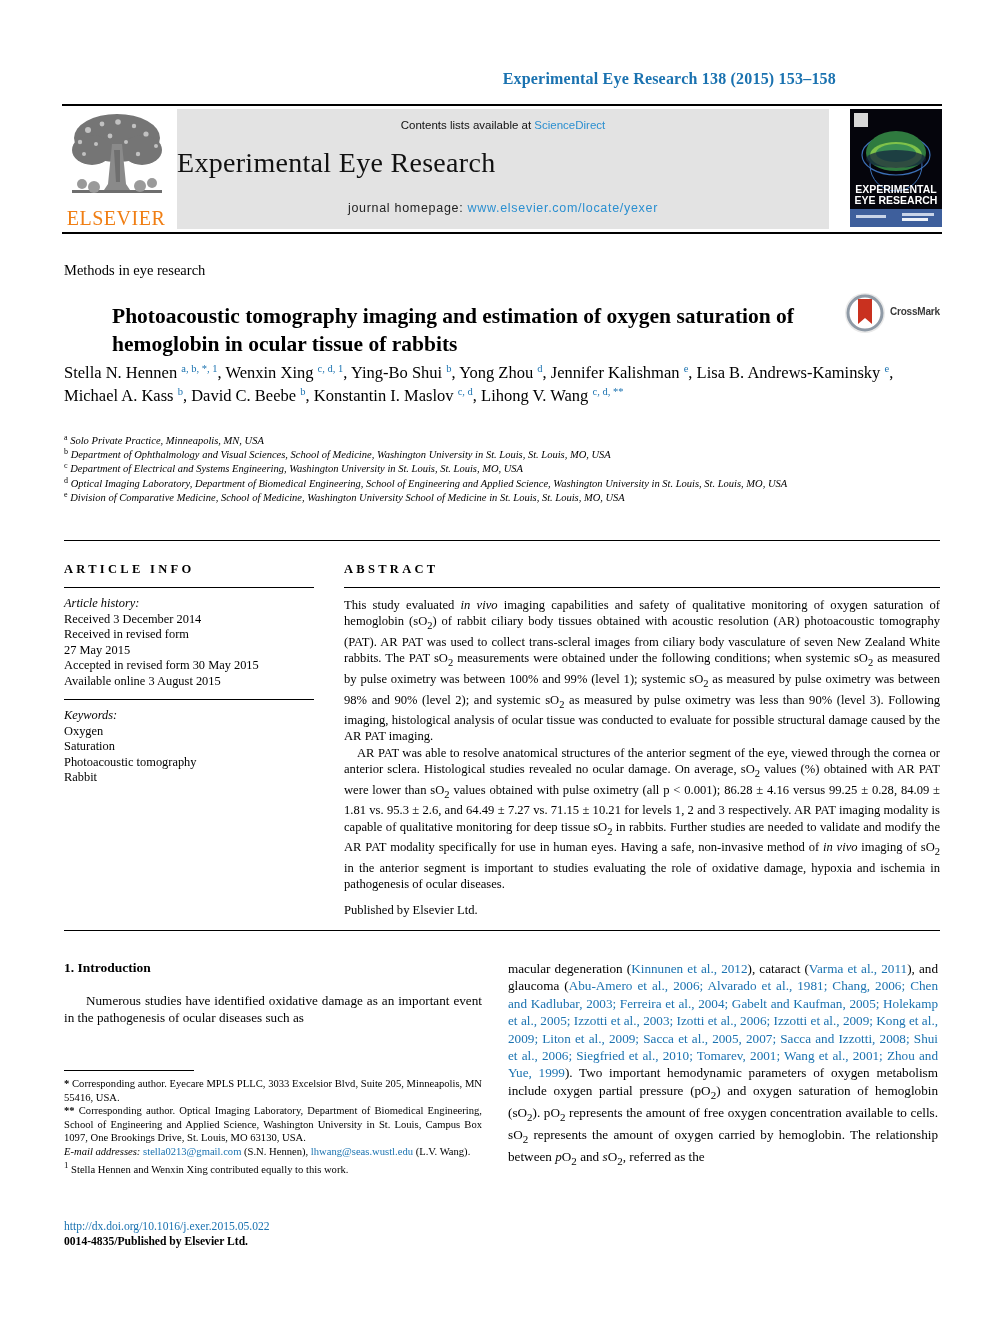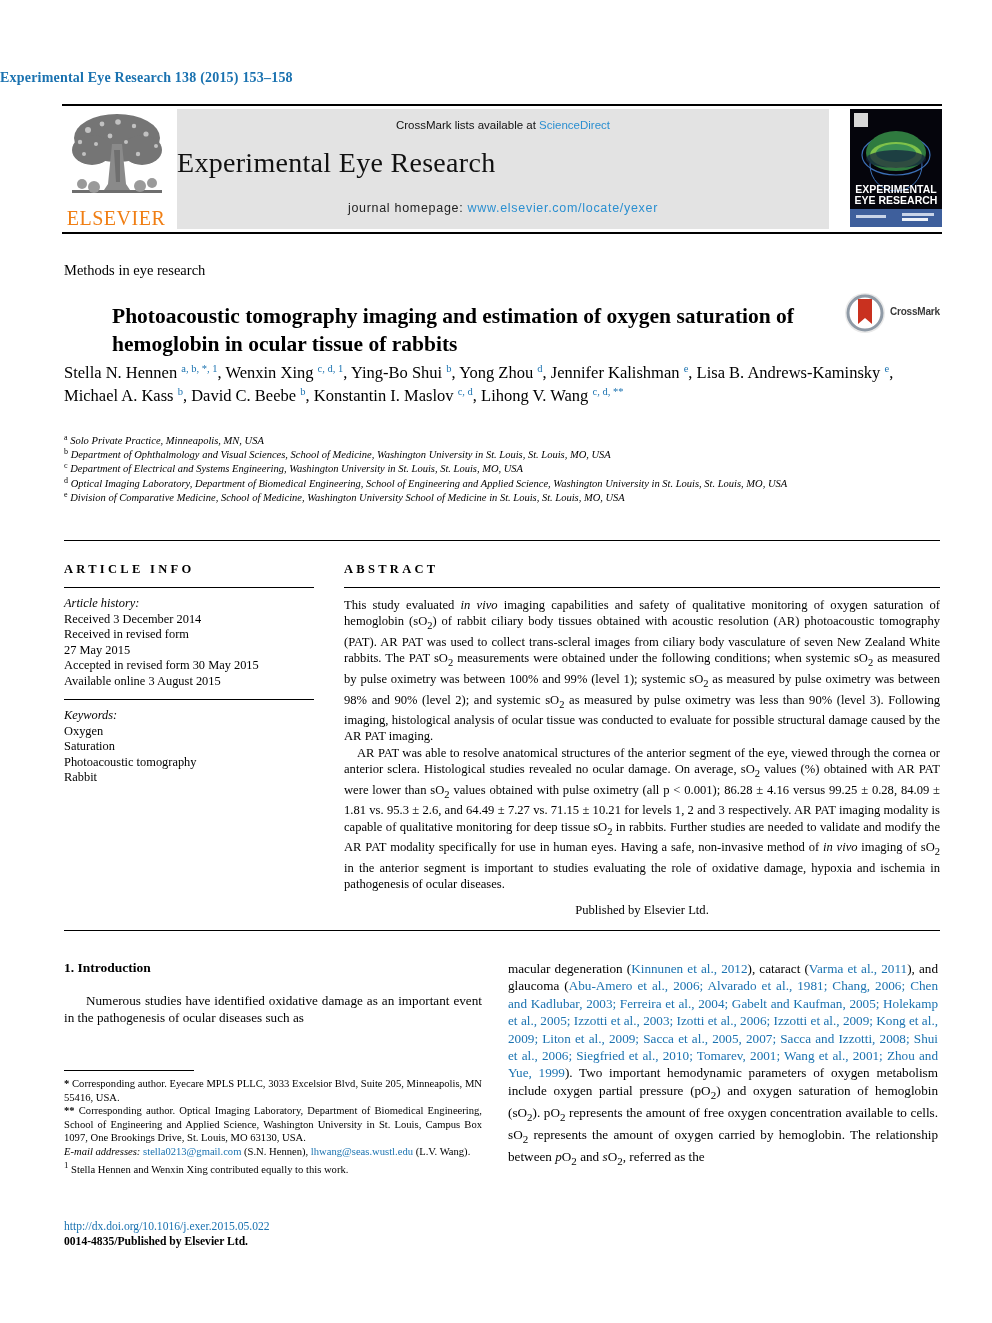--- a/index.html
+++ b/index.html
@@ -21,23 +21,23 @@
     width: 992px;
     height: 1323px;
   }
 
   
   .running-head {
     position: absolute;
     top: 70px;
     left: 0;
     width: 836px;
-    text-align: left;
-    font-family: "Liberation Serif", serif;
-    font-size: 14px;
+    text-align: right;
+    font-family: "Liberation Serif", serif;
+    font-size: 16px;
     font-weight: bold;
     color: #1a72b0;
     letter-spacing: .2px;
   }
 
   
   .masthead {
     position: absolute;
     top: 104px;
     left: 62px;
@@ -260,21 +260,21 @@
   .abstract-body {
     font-family: "Liberation Serif", serif;
     font-size: 12.6px;
     line-height: 16.2px;
     text-align: justify;
     color: #000;
   }
   .abstract-body p { margin: 0; text-indent: 0; }
   .abstract-body p + p { text-indent: 13px; }
   .pub-line {
-    text-align: center;
+    text-align: left;
     font-family: "Liberation Serif", serif;
     font-size: 12.6px;
     margin-top: 11px;
   }
 
   .band-rule-bot {
     position: absolute;
     left: 64px;
     top: 930px;
     width: 876px;
@@ -384,21 +384,21 @@
               <circle cx="72" cy="76" r="6"></circle>
                 <circle cx="84" cy="73" r="5"></circle>
             </g>
           </svg>
         </div>
         <div class="elsevier-word">ELSEVIER</div>
       </div>
 
       <div class="grey-panel">
         <div class="contents-line">
-          <span>CrossMark lists available at </span><span class="sd">ScienceDirect</span>
+          <span>Contents lists available at </span><span class="sd">ScienceDirect</span>
         </div>
         <div class="journal-name">Experimental Eye Research</div>
         <div class="homepage-line">
           <span>journal homepage: </span><span class="url">www.elsevier.com/locate/yexer</span>
         </div>
       </div>
 
       <div class="cover-thumb">
         <svg width="92" height="118" viewBox="0 0 92 118" xmlns="http://www.w3.org/2000/svg">
           <rect width="92" height="118" fill="#05050c"></rect>

